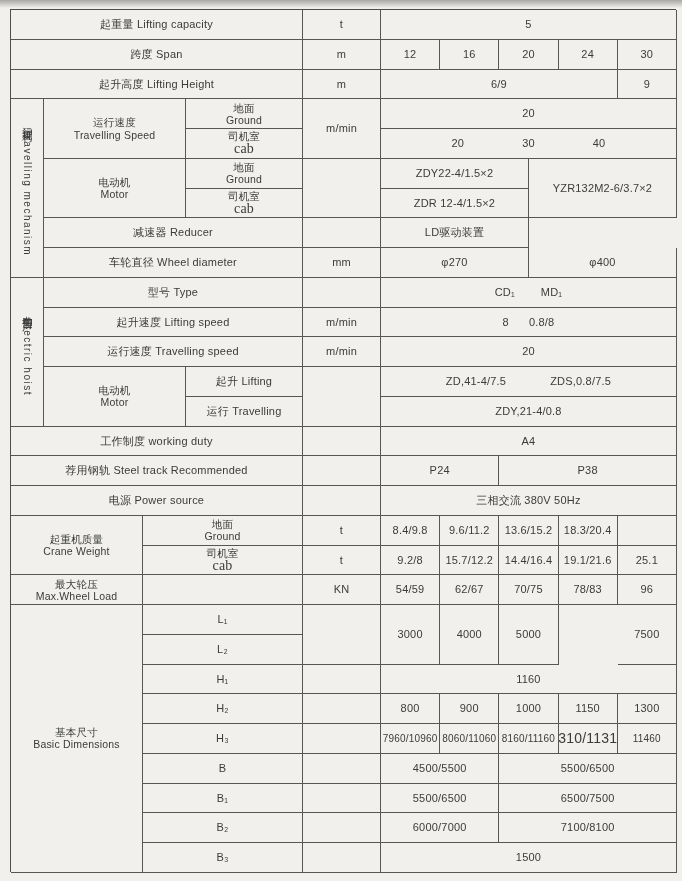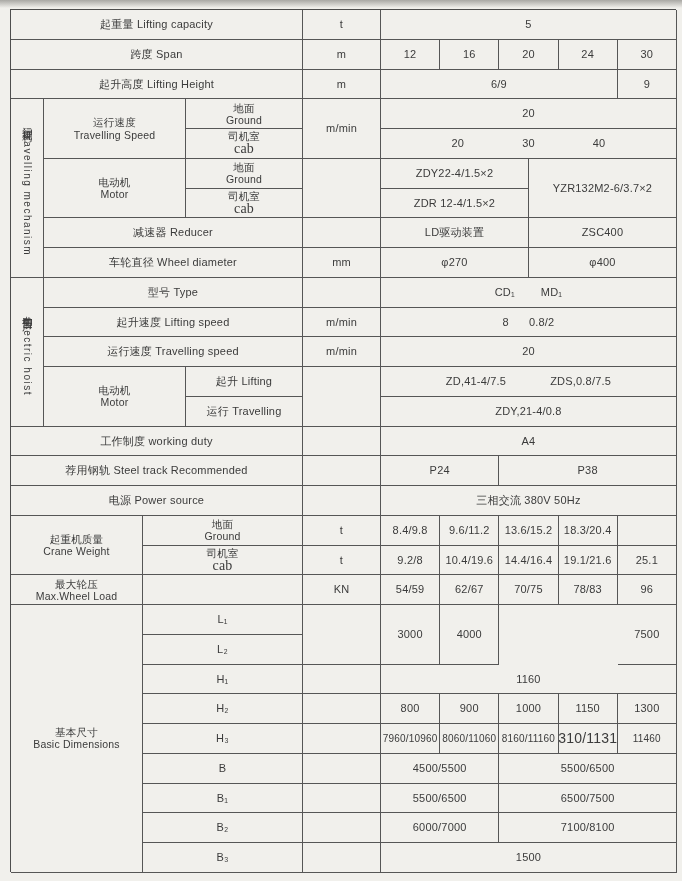--- a/index.html
+++ b/index.html
@@ -102,41 +102,40 @@
   <div class="cell" style="grid-area:6/9/8/12">YZR132M2-6/3.7×2</div>
   <div class="cell col" style="grid-area:7/4/8/5">
     <span>司机室</span>
     <span class="cab-word">cab</span>
   </div>
   <div class="cell" style="grid-area:7/6/8/9">ZDR 12-4/1.5×2</div>
 
   <div class="cell" style="grid-area:8/2/9/5">减速器 Reducer</div>
   <div class="cell" style="grid-area:8/5/9/6"></div>
   <div class="cell" style="grid-area:8/6/9/9">LD驱动装置</div>
-  <div class="cell" style="grid-area:8/9/9/12">ZSC400</div>
 
   <div class="cell" style="grid-area:9/2/10/5">车轮直径 Wheel diameter</div>
   <div class="cell" style="grid-area:9/5/10/6">mm</div>
   <div class="cell" style="grid-area:9/6/10/9">φ270</div>
   <div class="cell" style="grid-area:9/9/10/12">φ400</div>
 
   <div class="cell vlab" style="grid-area:10/1/15/2">电动葫芦 Electric hoist</div>
 
   <div class="cell" style="grid-area:10/2/11/5">型号 Type</div>
   <div class="cell" style="grid-area:10/5/11/6"></div>
   <div class="cell spread g-type" style="grid-area:10/6/11/12">
     <span>CD₁</span>
     <span>MD₁</span>
   </div>
 
   <div class="cell" style="grid-area:11/2/12/5">起升速度 Lifting speed</div>
   <div class="cell" style="grid-area:11/5/12/6">m/min</div>
   <div class="cell spread g-ls" style="grid-area:11/6/12/12">
     <span>8</span>
-    <span>0.8/2</span>
+    <span>0.8/8</span>
   </div>
 
   <div class="cell" style="grid-area:12/2/13/5">运行速度 Travelling speed</div>
   <div class="cell" style="grid-area:12/5/13/6">m/min</div>
   <div class="cell" style="grid-area:12/6/13/12">20</div>
 
   <div class="cell col" style="grid-area:13/2/15/4">
     <span>电动机</span>
     <span>Motor</span>
   </div>
@@ -175,21 +174,21 @@
   <div class="cell" style="grid-area:18/7/19/8">9.6/11.2</div>
   <div class="cell" style="grid-area:18/8/19/10">13.6/15.2</div>
   <div class="cell" style="grid-area:18/10/19/11">18.3/20.4</div>
   <div class="cell" style="grid-area:18/11/19/12"></div>
   <div class="cell col" style="grid-area:19/3/20/5">
     <span>司机室</span>
     <span class="cab-word">cab</span>
   </div>
   <div class="cell" style="grid-area:19/5/20/6">t</div>
   <div class="cell" style="grid-area:19/6/20/7">9.2/8</div>
-  <div class="cell" style="grid-area:19/7/20/8">10.4/19.6</div>
+  <div class="cell" style="grid-area:19/7/20/8">15.7/12.2</div>
   <div class="cell" style="grid-area:19/8/20/10">14.4/16.4</div>
   <div class="cell" style="grid-area:19/10/20/11">19.1/21.6</div>
   <div class="cell" style="grid-area:19/11/20/12">25.1</div>
 
   <div class="cell col" style="grid-area:20/1/21/3">
     <span>最大轮压</span>
     <span>Max.Wheel Load</span>
   </div>
   <div class="cell" style="grid-area:20/3/21/5"></div>
   <div class="cell" style="grid-area:20/5/21/6">KN</div>
@@ -200,20 +199,21 @@
   <div class="cell" style="grid-area:20/11/21/12">96</div>
 
   <div class="cell" style="grid-area:21/3/22/5">L₁</div>
   <div class="cell col" style="grid-area:21/1/30/3">
     <span>基本尺寸</span>
     <span>Basic Dimensions</span>
   </div>
   <div class="cell" style="grid-area:21/5/23/6"></div>
   <div class="cell" style="grid-area:21/6/23/7">3000</div>
   <div class="cell" style="grid-area:21/7/23/8">4000</div>
+  <div class="cell" style="grid-area:21/8/23/10">5000</div>
   <div class="cell" style="grid-area:21/11/23/12">7500</div>
   <div class="cell" style="grid-area:22/3/23/5">L₂</div>
 
   <div class="cell" style="grid-area:23/3/24/5">H₁</div>
   <div class="cell" style="grid-area:23/5/24/6"></div>
   <div class="cell" style="grid-area:23/6/24/12">1160</div>
 
   <div class="cell" style="grid-area:24/3/25/5">H₂</div>
   <div class="cell" style="grid-area:24/5/25/6"></div>
   <div class="cell" style="grid-area:24/6/25/7">800</div>

